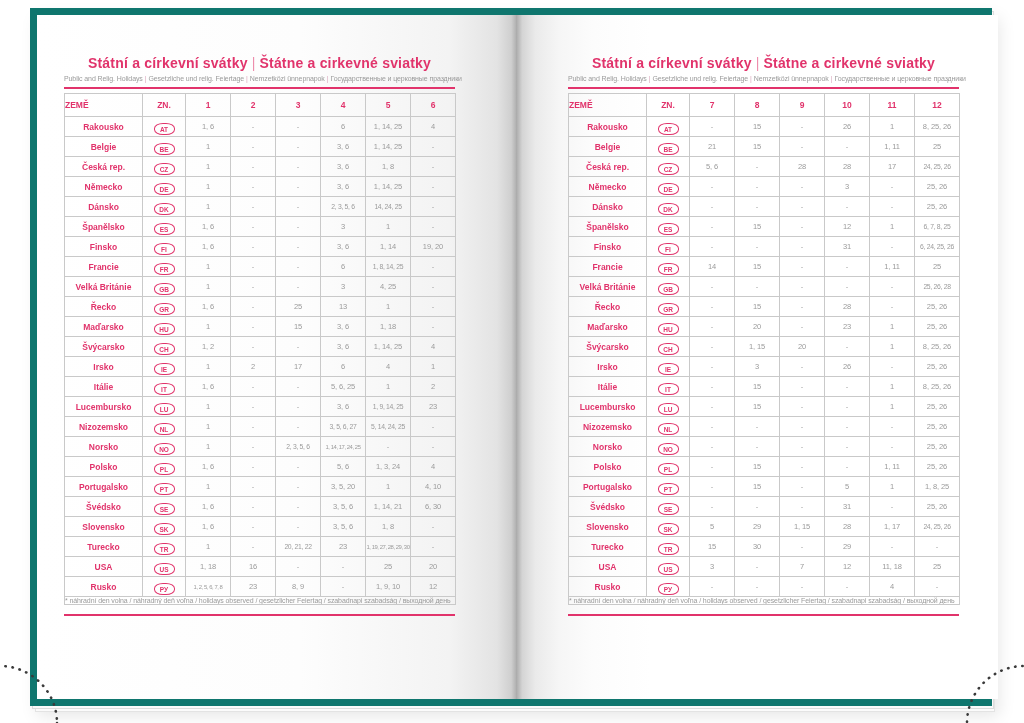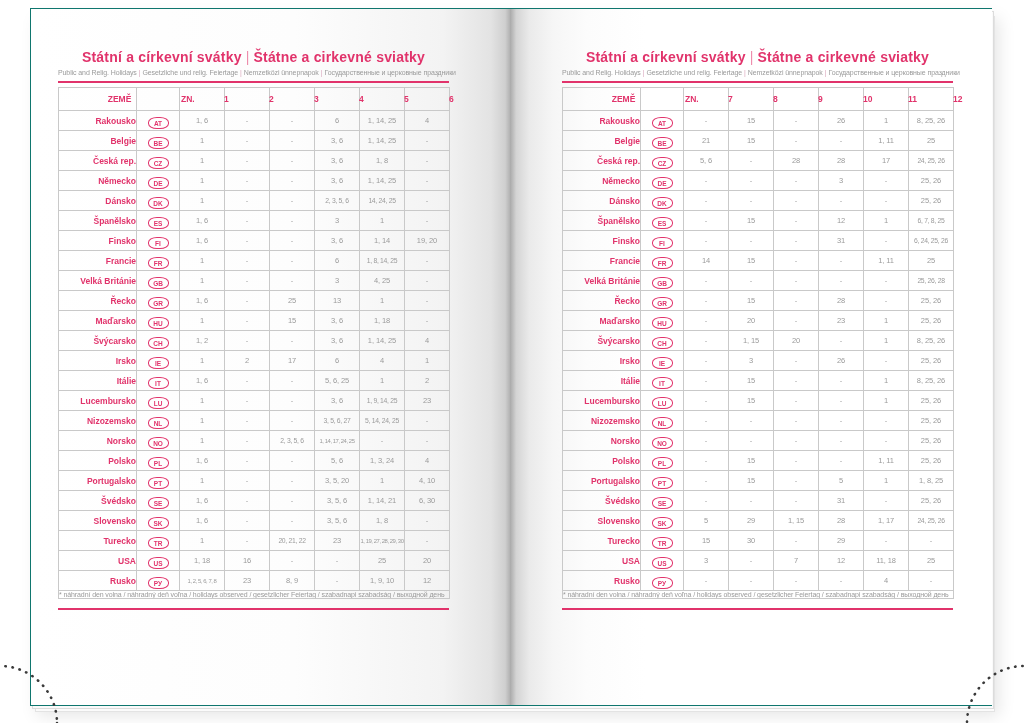--- a/index.html
+++ b/index.html
@@ -9,21 +9,21 @@
   }
   *{box-sizing:border-box;}
   html,body{margin:0;padding:0;}
   body{
     width:1024px;height:723px;position:relative;overflow:hidden;
     background:#ffffff;
     font-family:"Liberation Sans", sans-serif;
   }
   .book{
     position:absolute;left:30px;top:8px;width:962px;height:698px;
-    border:1px solid #0f766e;
+    border:7px solid #0f766e;
     box-shadow:
       2px 3px 0 -1px #fafafa,
       2px 3px 0 0 #dcdcdc,
       4px 7px 0 -2px #fbfbfb,
       4px 7px 0 -1px #e3e3e3,
       7px 10px 16px rgba(0,0,0,.10);
     background:#fff;
   }
   .page{position:absolute;top:0;height:100%;}
   .page.left{
@@ -43,26 +43,26 @@
   .title .sep{font-weight:normal;opacity:.55;padding:0 4px;}
   .subtitle{margin-top:4px;text-align:center;color:var(--muted);
     font-size:7px;letter-spacing:-.1px;white-space:nowrap;}
   .subtitle .pipe{color:#d9a6bb;padding:0 2px;}
   .rule{height:2px;background:var(--accent);margin-top:5px;}
   .bottom-rule{height:2px;background:var(--accent);margin-top:9px;}
 
   table.holidays{border-collapse:collapse;table-layout:fixed;width:391px;margin-top:4px;}
   table.holidays th,table.holidays td{border:1px solid var(--border);padding:0;}
   table.holidays th{
-    color:var(--accent);font-size:8.5px;font-weight:bold;height:23px;text-align:center;padding-left:44px;
+    color:var(--accent);font-size:8.5px;font-weight:bold;height:23px;
   }
   th.country-h{text-align:left;padding-left:8px;}
   td.country{
     color:var(--accent);font-weight:bold;font-size:8.5px;
-    text-align:right;padding:0 2px 0 8px;height:20px;white-space:nowrap;overflow:hidden;
+    text-align:center;padding:0 2px 0 8px;height:20px;white-space:nowrap;overflow:hidden;
   }
   td.codecell{text-align:center;}
   .badge{
     display:inline-block;min-width:21px;padding:1.5px 3px;
     border:1px solid var(--accent);border-radius:9px / 5.5px;
     color:var(--accent);font-size:6.5px;font-weight:bold;line-height:7px;
   }
   td.num{
     color:var(--muted);font-size:7.5px;letter-spacing:-.1px;
     text-align:center;padding:1px;height:20px;

